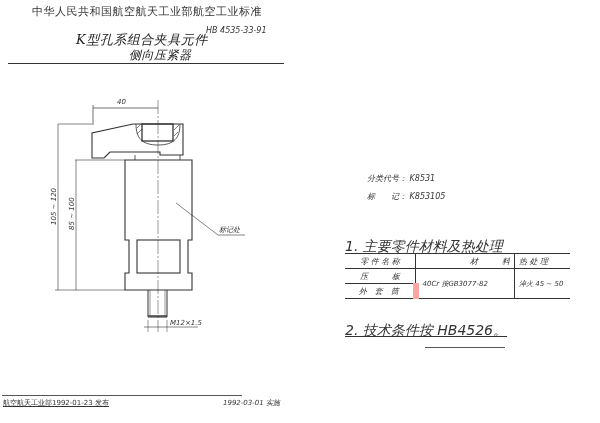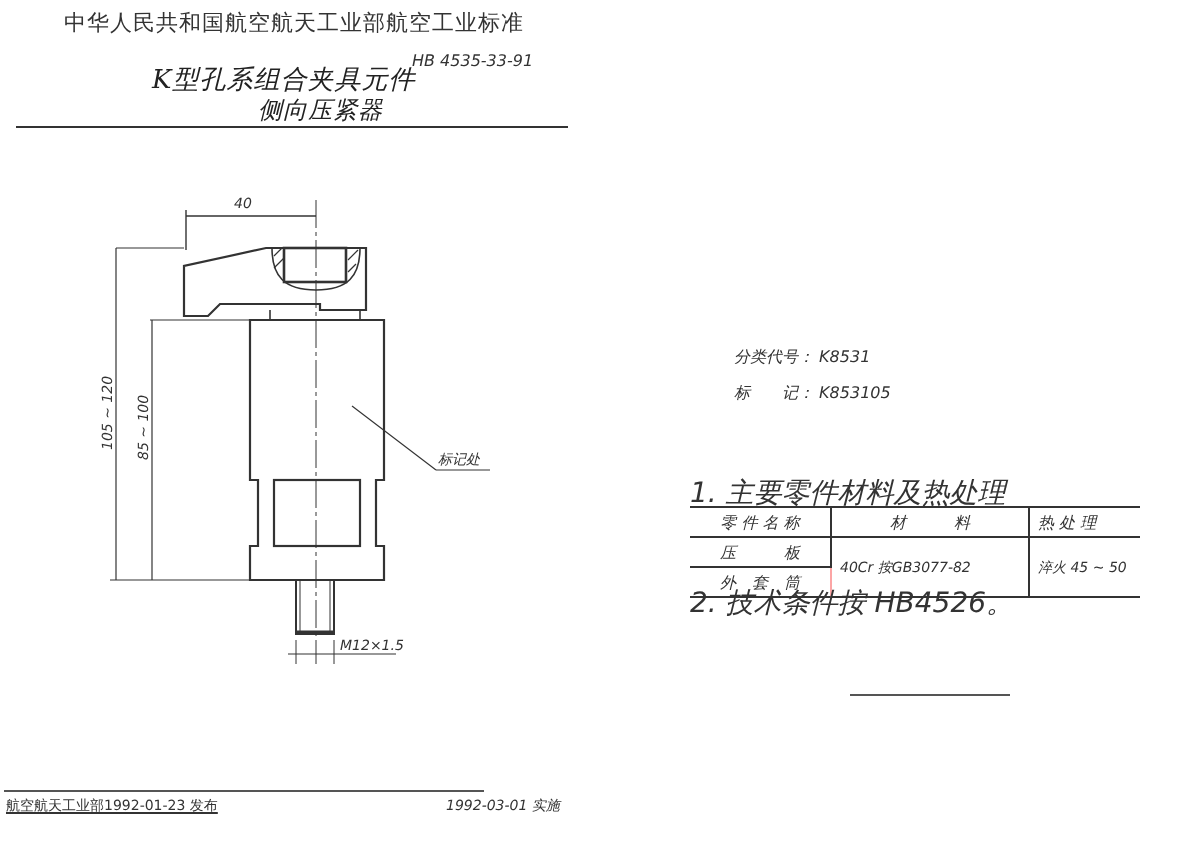--- a/index.html
+++ b/index.html
@@ -90,33 +90,33 @@
   <span>标　　记：</span>
   <span>K853105</span>
 </div>
 
 <div class="abs note" style="left:345px; top:238px;">1. 主要零件材料及热处理</div>
 
 <table class="abs parts" style="left:345px; top:253px; width:225px; border-top:1px solid #333; border-bottom:1.5px solid #333;">
   <tbody>
       <tr style="border-bottom:1px solid #333;">
     <td style="width:62px; border-right:1px solid #333; text-align:center;">零 件 名 称</td>
-    <td style="width:90px; border-right:1px solid #333; text-align:center;">材　　　料</td>
+    <td style="width:90px; border-right:1px solid #333; text-align:right;">材　　　料</td>
     <td style="">热 处 理</td>
   </tr>
   <tr>
     <td style="border-right:1px solid #333; text-align:center; border-bottom:1px solid #333;margin-top:28px;">压　　　板</td>
     <td rowspan="2" style="border-right:1px solid #333; font-size:7px;margin-left:48px;">40Cr 按GB3077-82</td>
     <td rowspan="2" style="font-size:7px;">淬火 45 ~ 50</td>
   </tr>
   <tr>
-    <td style="border-right:1px solid #fca5a5; text-align:center;">外　套　筒</td>
+    <td style="border-right:6px solid #fca5a5; text-align:center;">外　套　筒</td>
   </tr>
 </tbody>
   </table>
 
-<div class="abs note" style="left:345px; top:293px;">2. 技术条件按 HB4526。</div>
+<div class="abs note" style="left:345px; top:322px;text-decoration:underline;">2. 技术条件按 HB4526。</div>
 
 <div class="abs sig-line"></div>
 
 <div class="abs bot-rule"></div>
 <div class="abs footer-left">航空航天工业部1992-01-23 发布</div>
 <div class="abs footer-right">1992-03-01 实施</div>
 
 </body></html>

